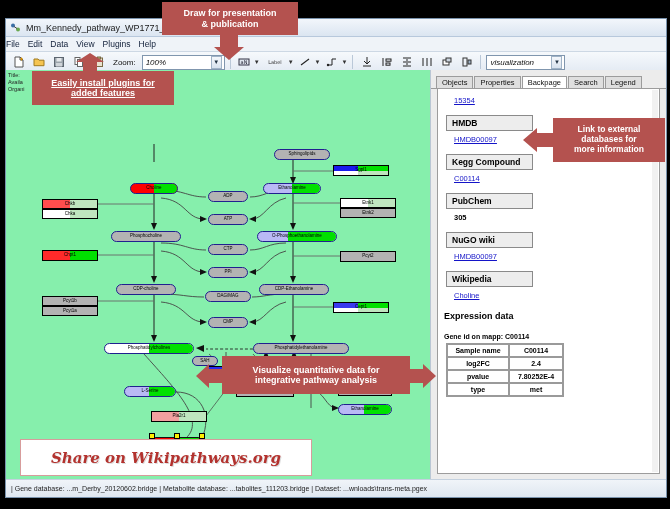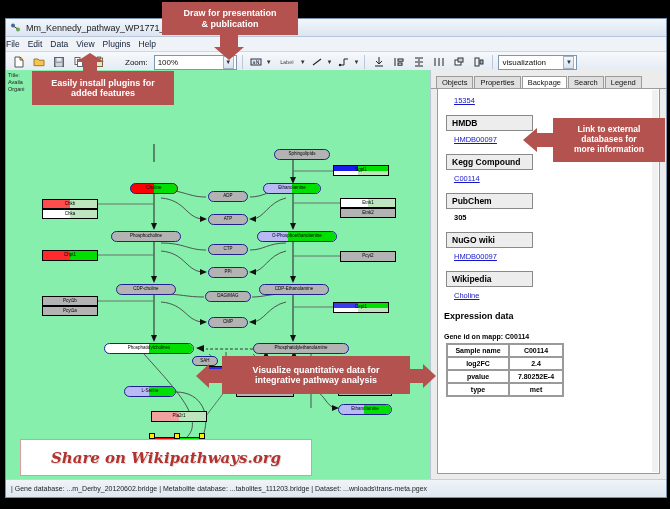--- a/index.html
+++ b/index.html
@@ -16,23 +16,23 @@
   .titlebar .ttext{font-size:9px;color:#1b1b1b;white-space:nowrap;overflow:hidden;}
 
   .menubar{height:14px;background:#eff3f8;border-bottom:1px solid #cdd8e4;display:flex;align-items:center;
            padding-left:0;gap:8px;}
   .menubar span{font-size:8.5px;color:#12203a;}
 
   .toolbar{height:20px;background:linear-gradient(#f6f9fc,#e3eaf3);border-bottom:1px solid #c0cedd;
            display:flex;align-items:center;padding-left:4px;gap:3px;position:relative;}
   .tb{width:15px;height:15px;display:flex;align-items:center;justify-content:center;border:1px solid transparent;}
   .tb svg{display:block;}
-  .zlabel{font-size:8px;color:#111;margin-left:15px;margin-right:3px;}
+  .zlabel{font-size:8px;color:#111;margin-left:3px;margin-right:3px;}
   .combo{height:13px;border:1px solid #8096ae;background:#fff;display:flex;align-items:center;
-         justify-content:space-between;font-size:8px;color:#111;padding:0 2px 0 3px;}
+         justify-content:space-between;font-size:8px;color:#111;padding:0 2px 0 3px;font-style:italic;}
   .combo .arw{width:9px;height:11px;background:linear-gradient(#f4f7fb,#d8e2ee);border:1px solid #9fb2c6;
               display:flex;align-items:center;justify-content:center;font-size:6px;color:#234;}
   .sep{width:1px;height:14px;background:#bac8d8;margin:0 2px;}
   .tbsm{display:flex;align-items:center;gap:1px;}
   .caret{font-size:6px;color:#333;}
 
   
   .body{position:absolute;left:0;top:51px;right:0;bottom:17px;display:flex;background:#fff;}
   .canvaswrap{position:relative;width:424px;background:#86efac;border-right:1px solid #b9c6d4;overflow:hidden;}
   .sidebar{position:relative;flex:1;background:#ececec;}
@@ -558,21 +558,21 @@
   <div class="callout" style="left:162px;top:2px;width:136px;height:33px;">
     <div class="cotext" style="font-size:9px;">
       <span>Draw for presentation</span><br>
       <span>&amp; publication</span>
     </div>
   </div>
   <svg class="arrowbox" style="left:214px;top:34px;width:30px;height:26px;">
     <polygon points="6,0 24,0 24,13 30,13 15,26 0,13 6,13" fill="#b4524f"></polygon>
   </svg>
 
-  <div class="callout" style="left:32px;top:71px;width:142px;height:34px;">
+  <div class="callout" style="left:32px;top:71px;width:142px;height:34px;text-decoration:underline;">
     <div class="cotext" style="font-size:9px;">
       <span>Easily install plugins for</span><br>
       <span>added features</span>
     </div>
   </div>
   <svg class="arrowbox" style="left:76px;top:53px;width:28px;height:20px;">
     <polygon points="14,0 28,9 21,9 21,20 7,20 7,9 0,9" fill="#b4524f"></polygon>
   </svg>
 
   <div class="callout" style="left:553px;top:118px;width:112px;height:44px;">

